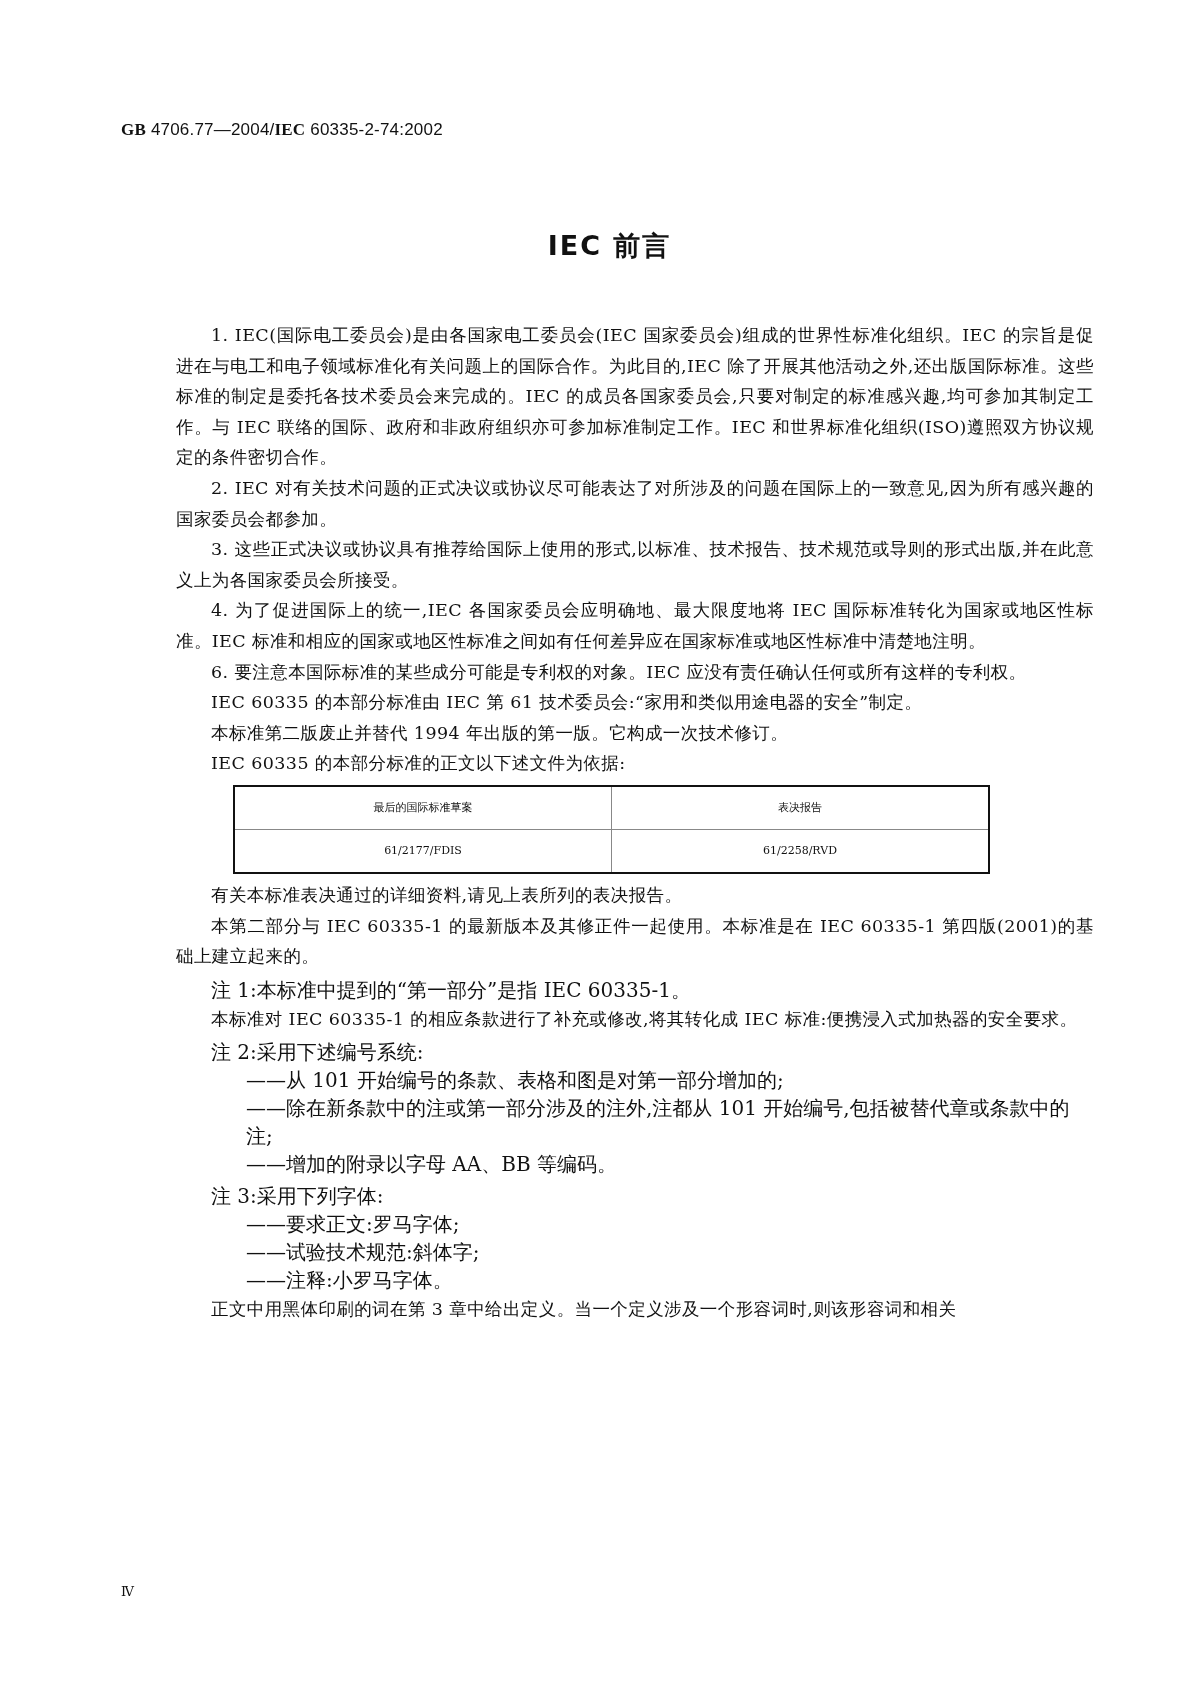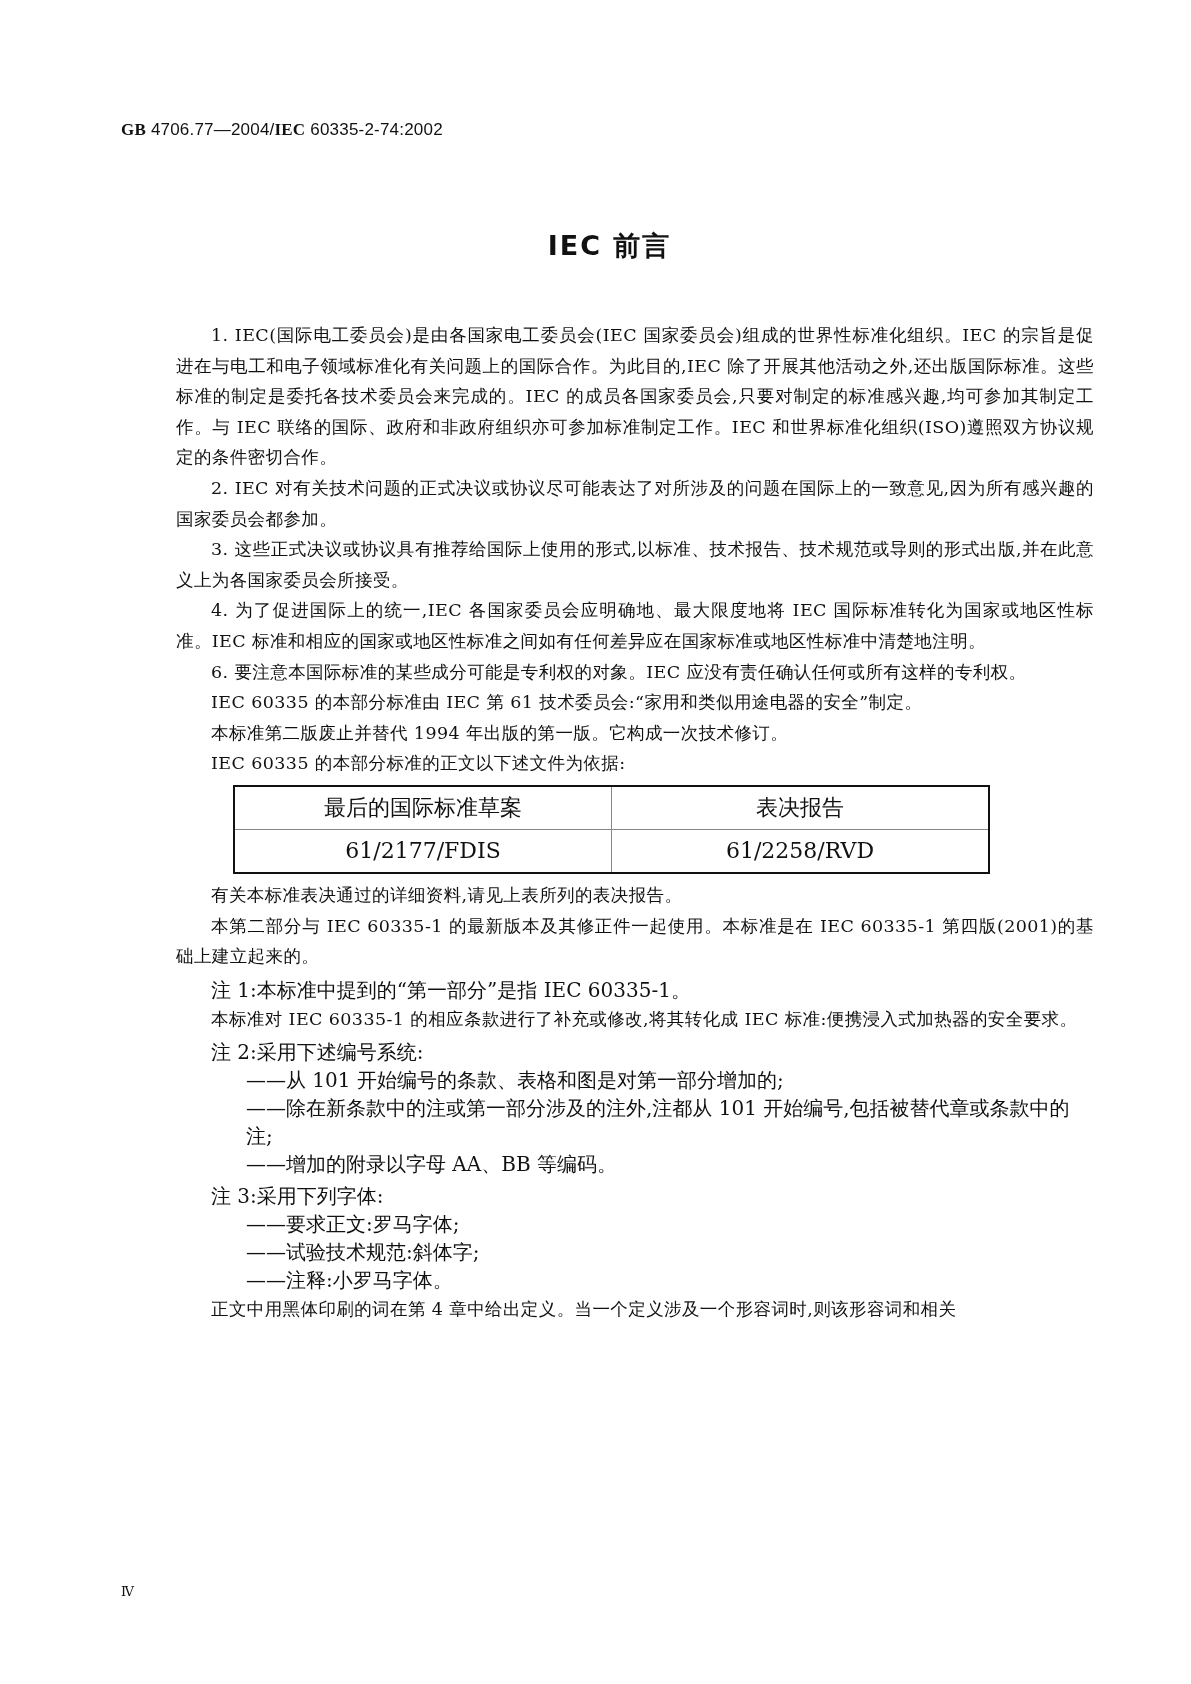--- a/index.html
+++ b/index.html
@@ -8,21 +8,21 @@
   .header { position: absolute; left: 121px; top: 120px; font-size: 17px;
             font-family: "Liberation Sans", "DejaVu Sans", sans-serif; letter-spacing: 0.2px; text-align: center; }
   .header b { font-family: "Liberation Serif", serif; font-weight: bold; }
   .title { position: absolute; left: 0; width: 100%; top: 228px; text-align: center;
            font-size: 27px; font-weight: bold; font-family: "DejaVu Sans", sans-serif; letter-spacing: 2px; margin-left: 14px; }
   .content { position: absolute; left: 144px; top: 320px; width: 918px; margin-left: 32px; }
   p { margin: 0; font-size: 17.5px; line-height: 30.6px; text-indent: 35px; text-align: justify; letter-spacing: 0.4px; }
   .note { font-size: 20px; line-height: 28px; text-indent: 35px; margin: 4px 0 0 0; }
   .dash { font-size: 20px; line-height: 28px; padding-left: 70px; }
   table { border-collapse: collapse; margin: 6px 0 6px 57px; width: 757px; border: 2px solid #111; }
-  td { border: 1px solid #888; height: 40px; text-align: center; font-size: 22px; width: 50%; }
+  td { border: 1px solid #888; height: 40px; text-align: center; font-size: 11px; width: 50%; }
   .pagenum { position: absolute; left: 121px; top: 1584px; font-size: 13px; }
 </style>
 </head>
 <body>
 
 <div class="header">
   <b>GB</b>
   <span>4706.77—2004/</span><b>IEC</b>
   <span>60335-2-74:2002</span>
 </div>
@@ -57,16 +57,16 @@
   <div class="note">注 1:本标准中提到的“第一部分”是指 IEC 60335-1。</div>
   <p>本标准对 IEC 60335-1 的相应条款进行了补充或修改,将其转化成 IEC 标准:便携浸入式加热器的安全要求。</p>
   <div class="note">注 2:采用下述编号系统:</div>
   <div class="dash">——从 101 开始编号的条款、表格和图是对第一部分增加的;</div>
   <div class="dash">——除在新条款中的注或第一部分涉及的注外,注都从 101 开始编号,包括被替代章或条款中的注;</div>
   <div class="dash">——增加的附录以字母 AA、BB 等编码。</div>
   <div class="note">注 3:采用下列字体:</div>
   <div class="dash">——要求正文:罗马字体;</div>
   <div class="dash">——试验技术规范:斜体字;</div>
   <div class="dash">——注释:小罗马字体。</div>
-  <p>正文中用黑体印刷的词在第 4 章中给出定义。当一个定义涉及一个形容词时,则该形容词和相关</p>
+  <p>正文中用黑体印刷的词在第 3 章中给出定义。当一个定义涉及一个形容词时,则该形容词和相关</p>
 </div>
 
 <div class="pagenum">Ⅳ</div>
 
 </body></html>

